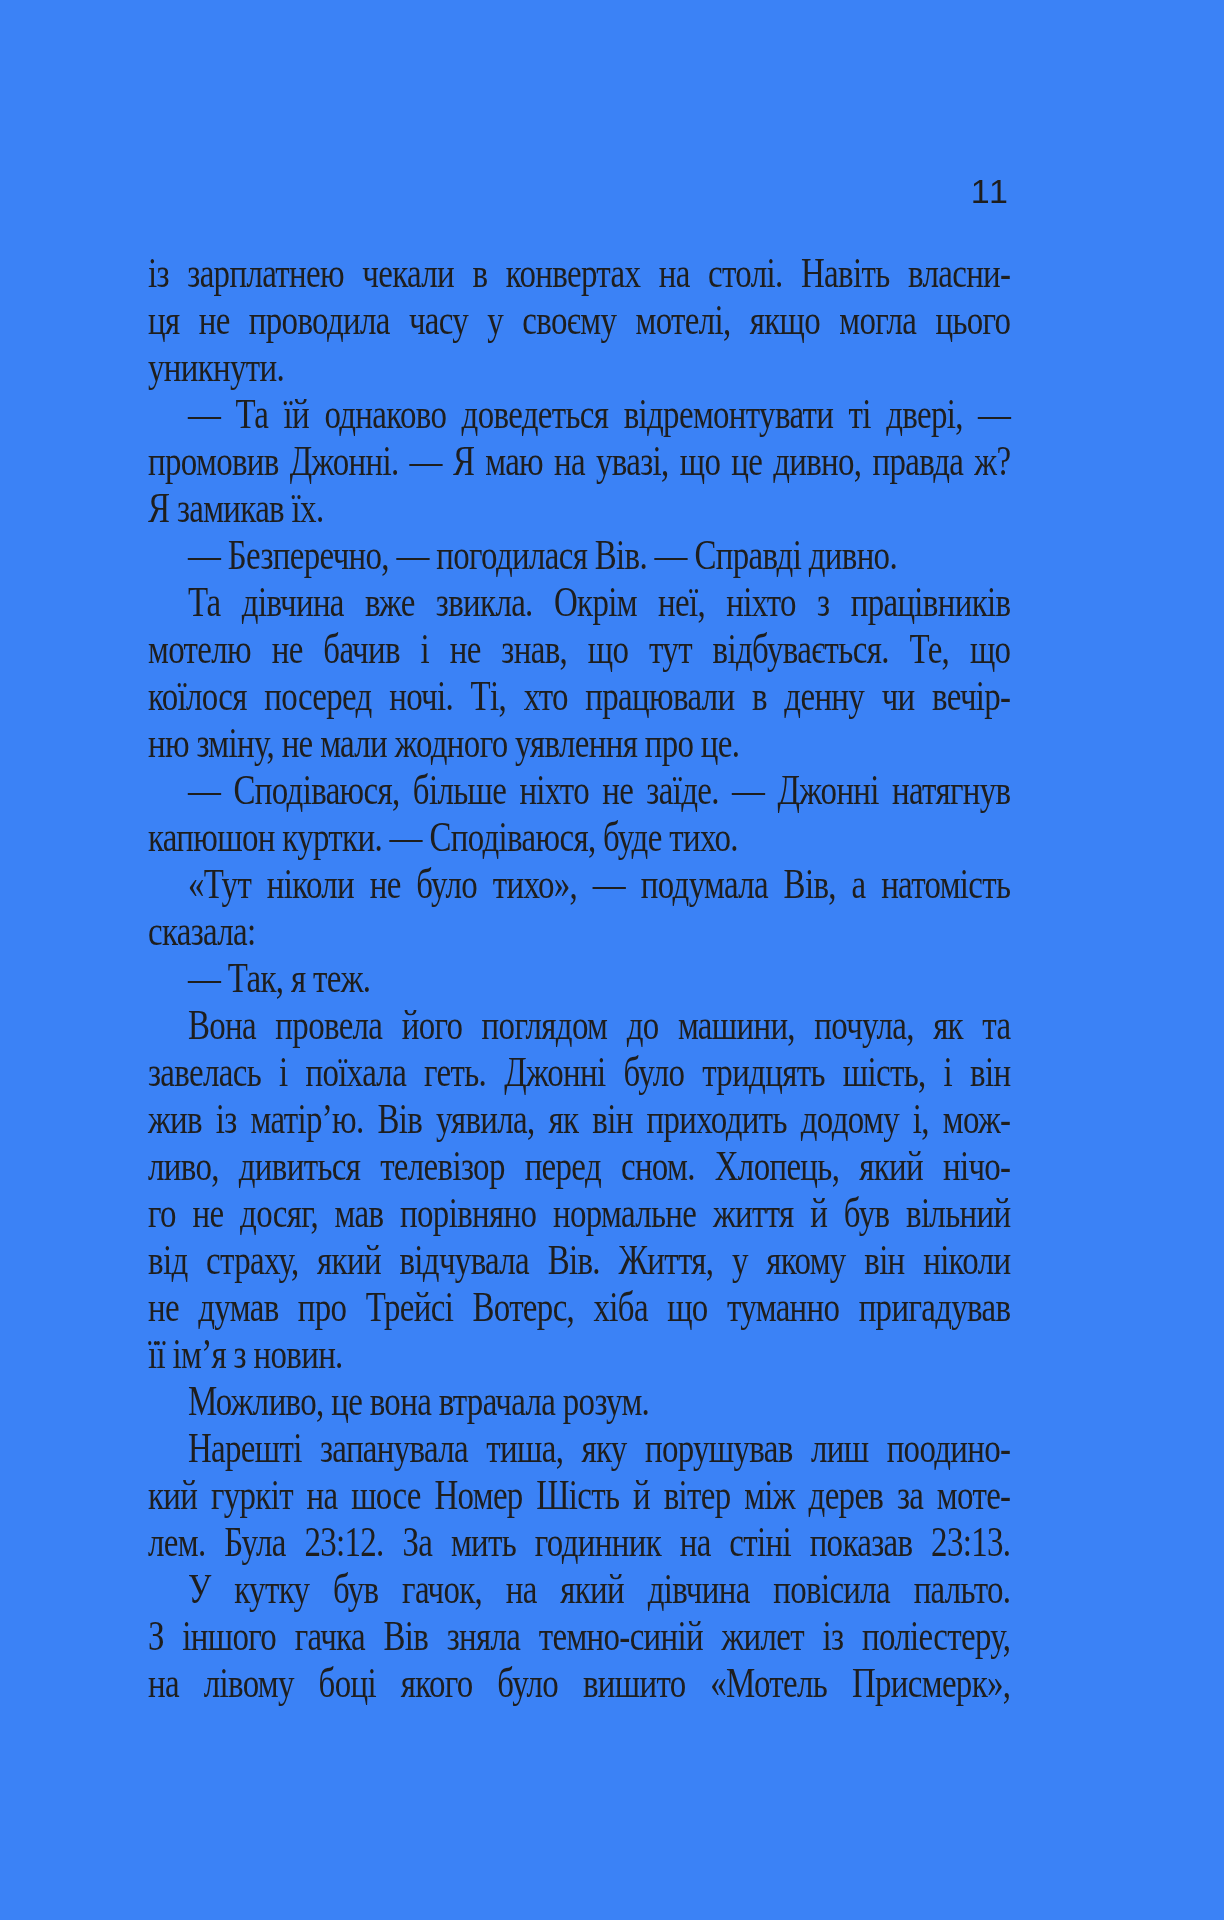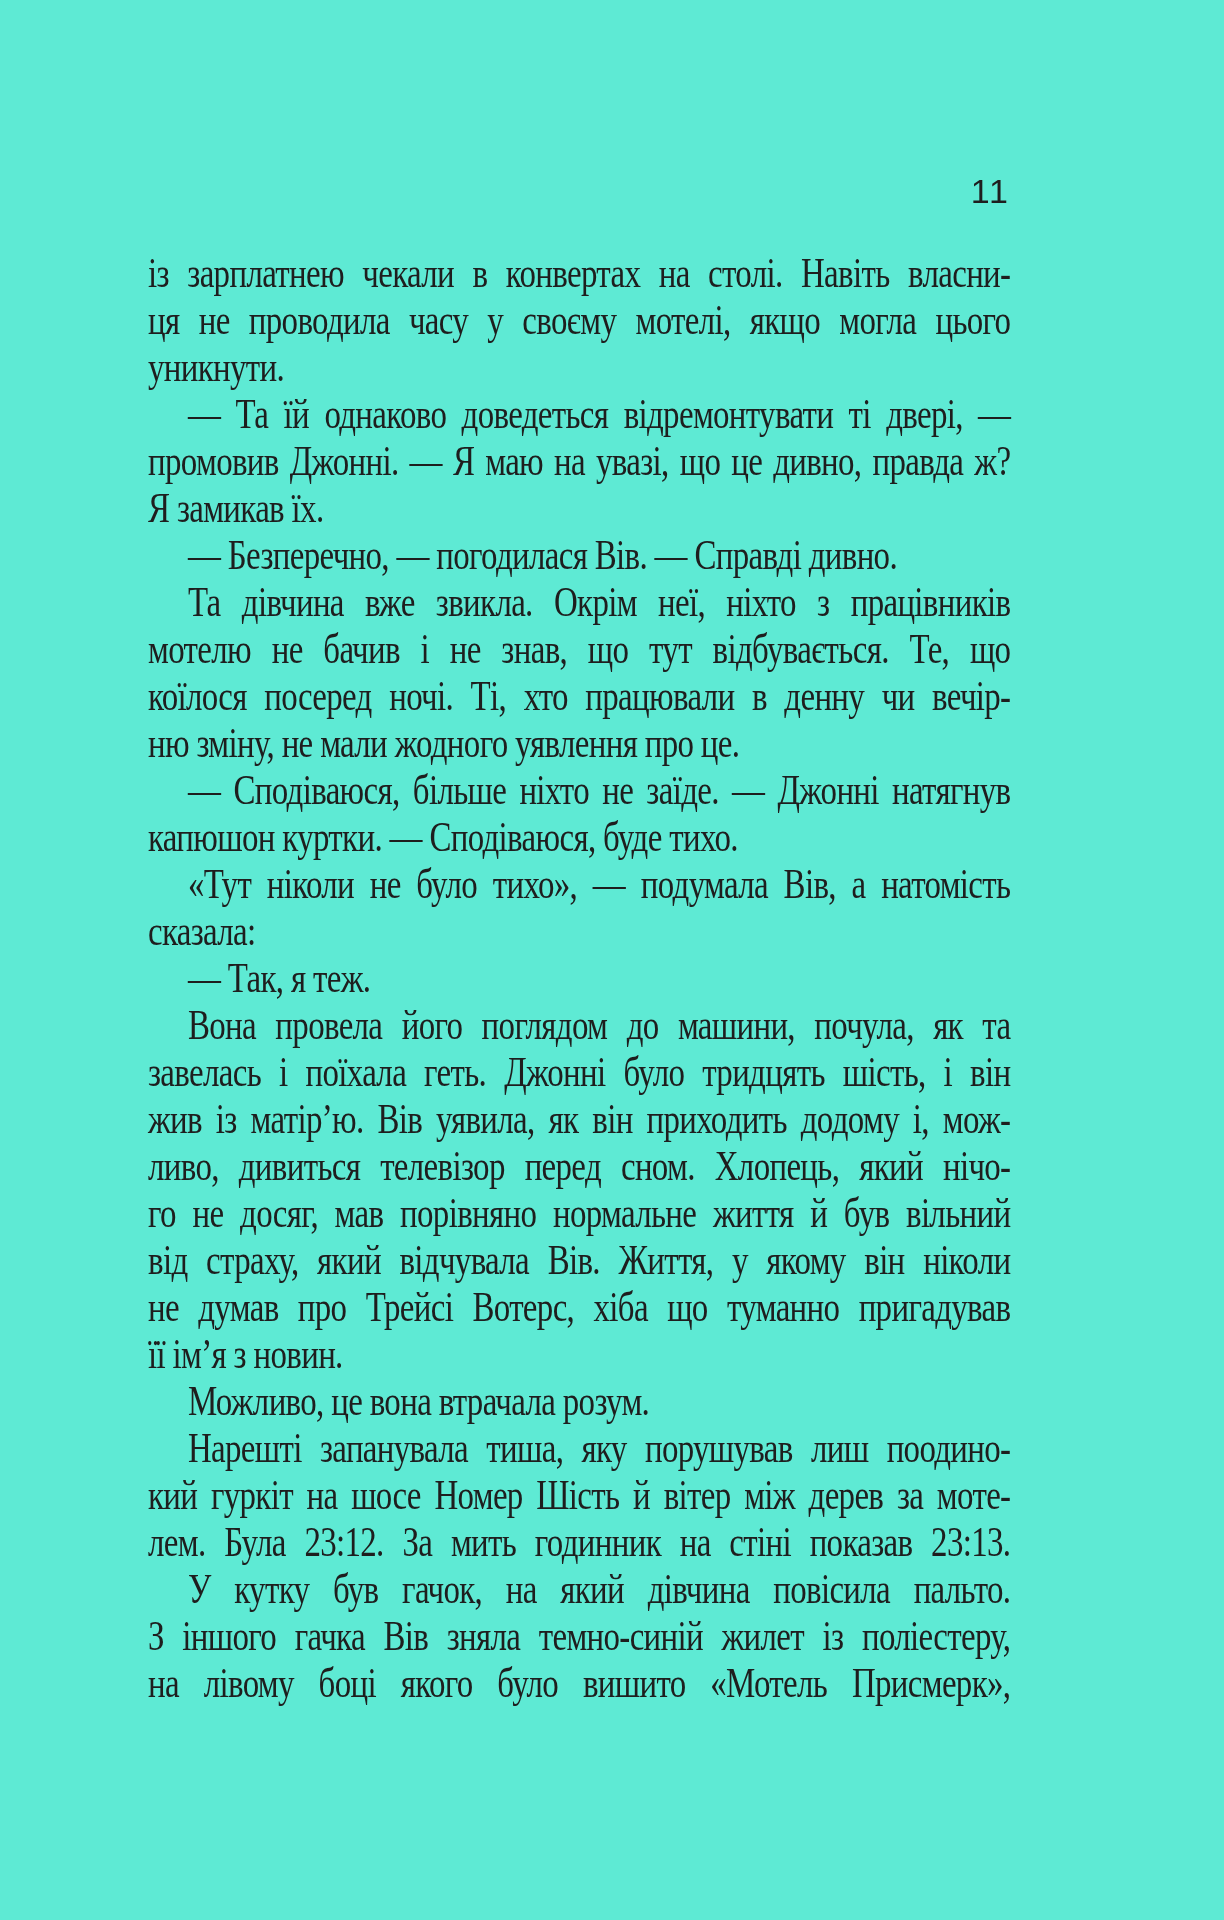--- a/index.html
+++ b/index.html
@@ -4,21 +4,21 @@
 <style>
   html, body {
     margin: 0;
     padding: 0;
     background: #ffffff;
   }
   .page {
     position: relative;
     width: 1224px;
     height: 1920px;
-    background: #5eead4;
+    background: #3b82f6;
     overflow: hidden;
     font-family: "Liberation Serif", "DejaVu Serif", serif;
   }
   .page-number {
     position: absolute;
     top: 174px;
     right: 214px;
     font-family: "Liberation Sans", "DejaVu Sans", sans-serif;
     font-size: 34px;
     line-height: 1;

